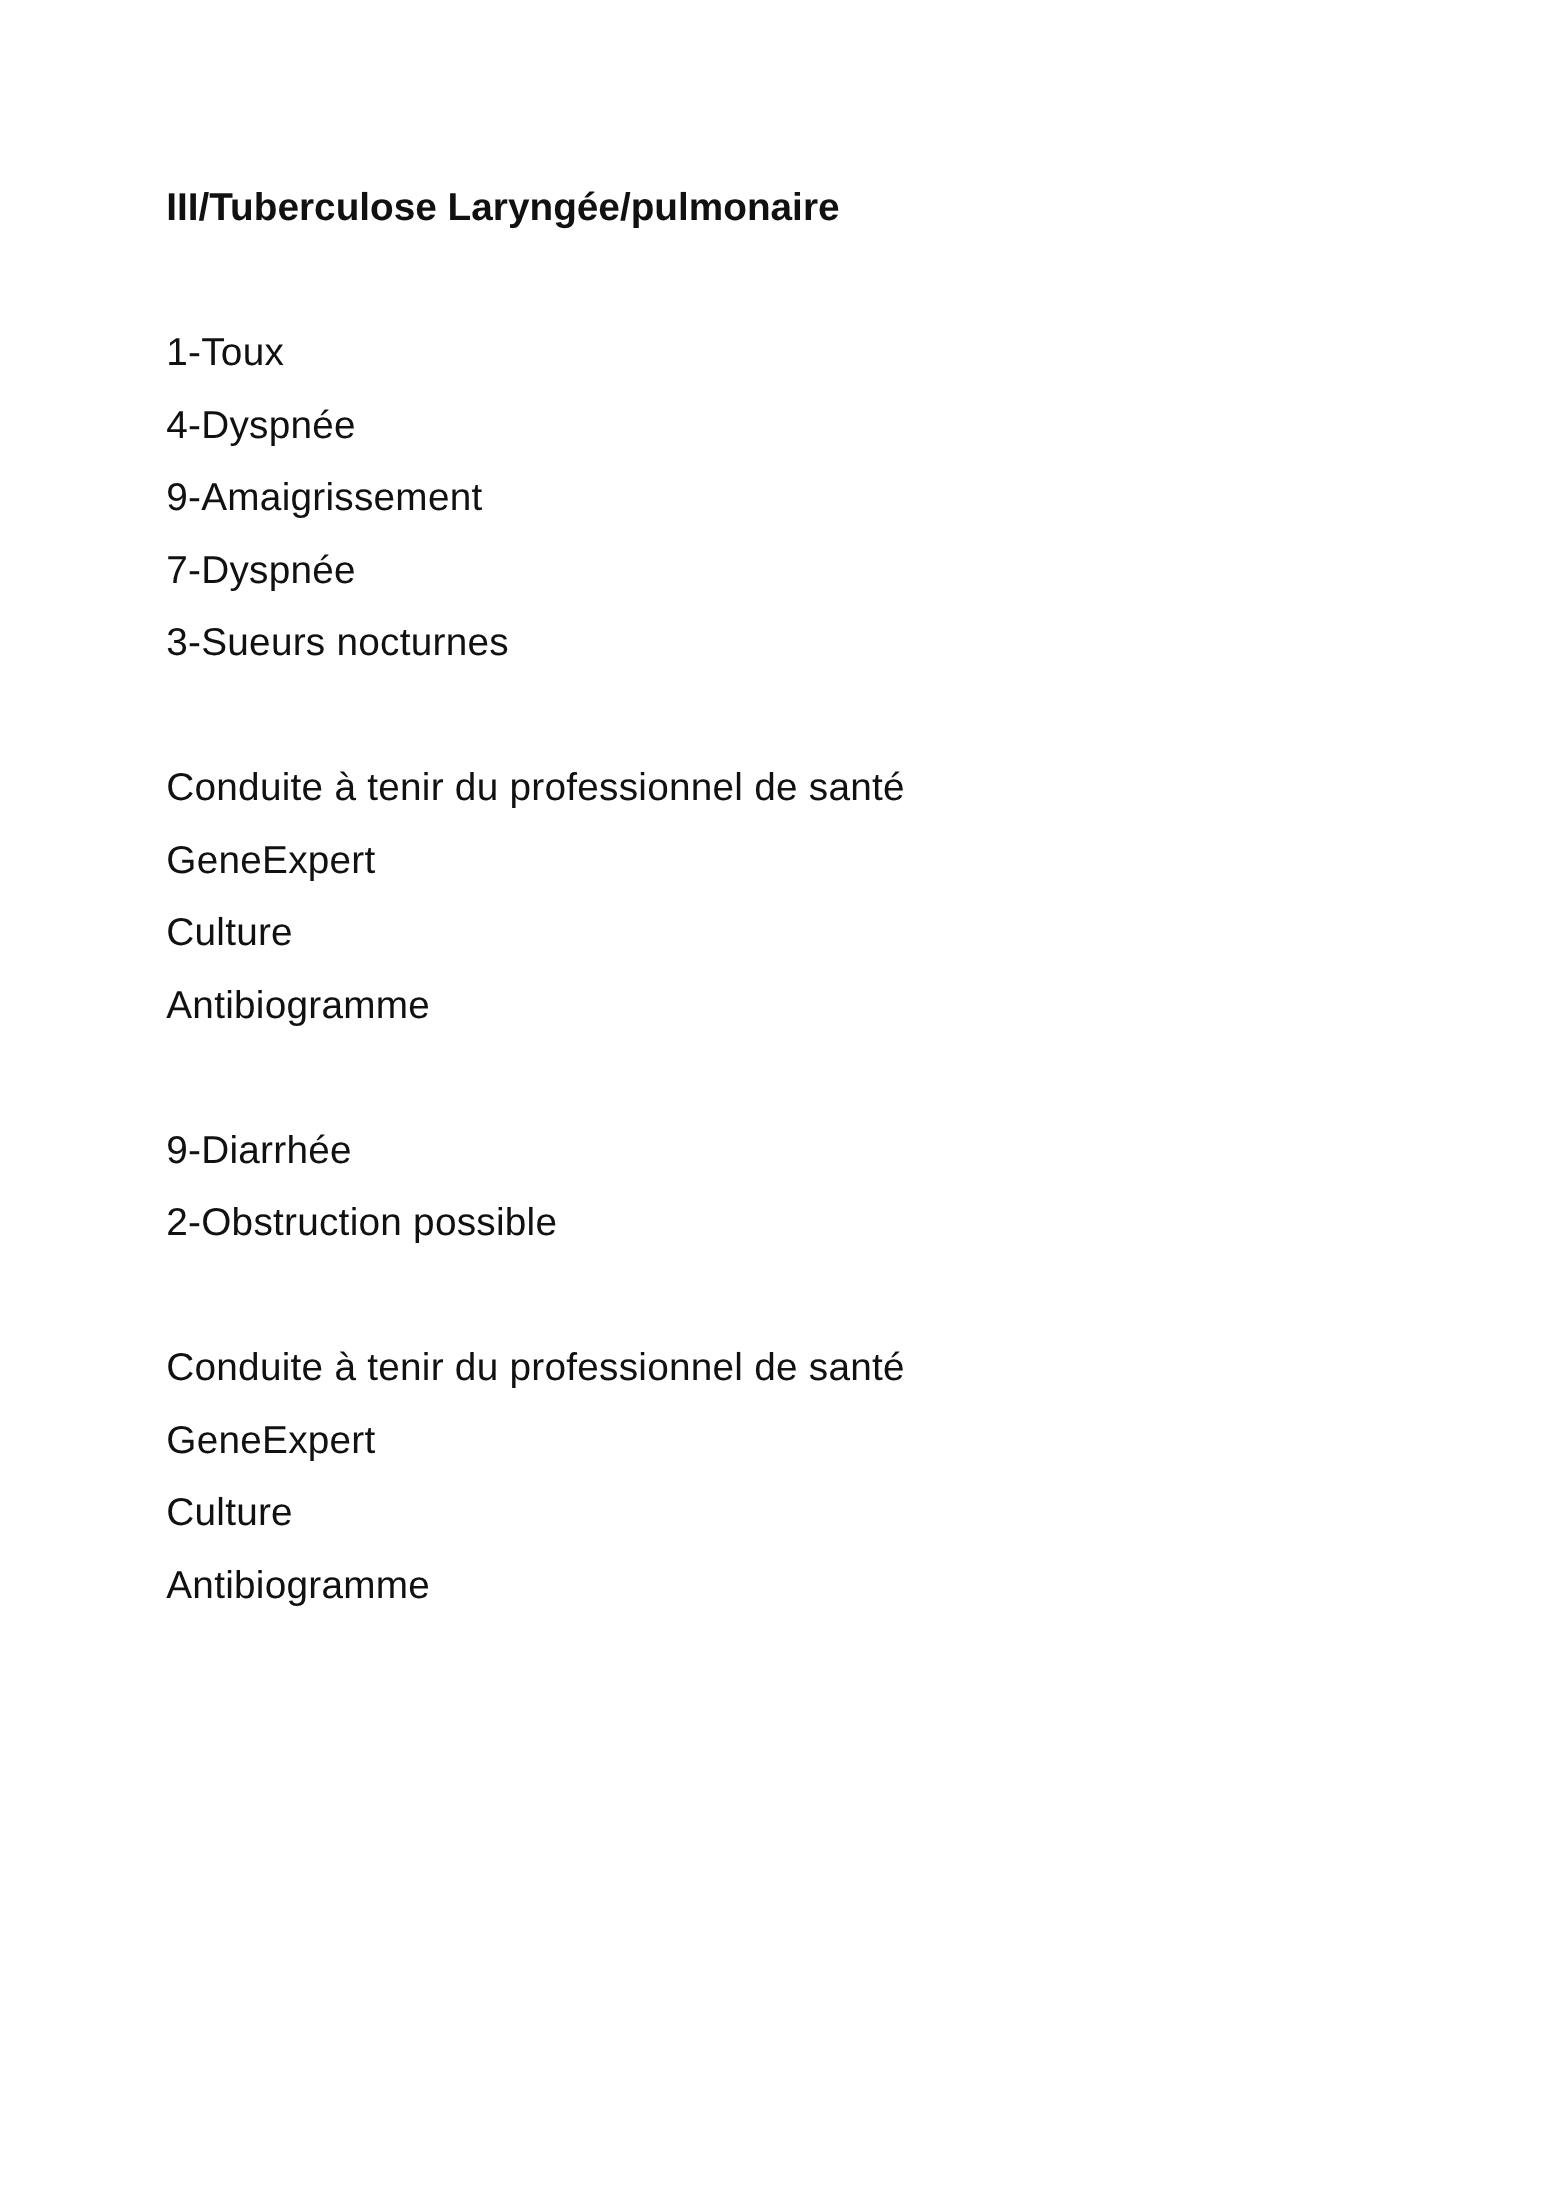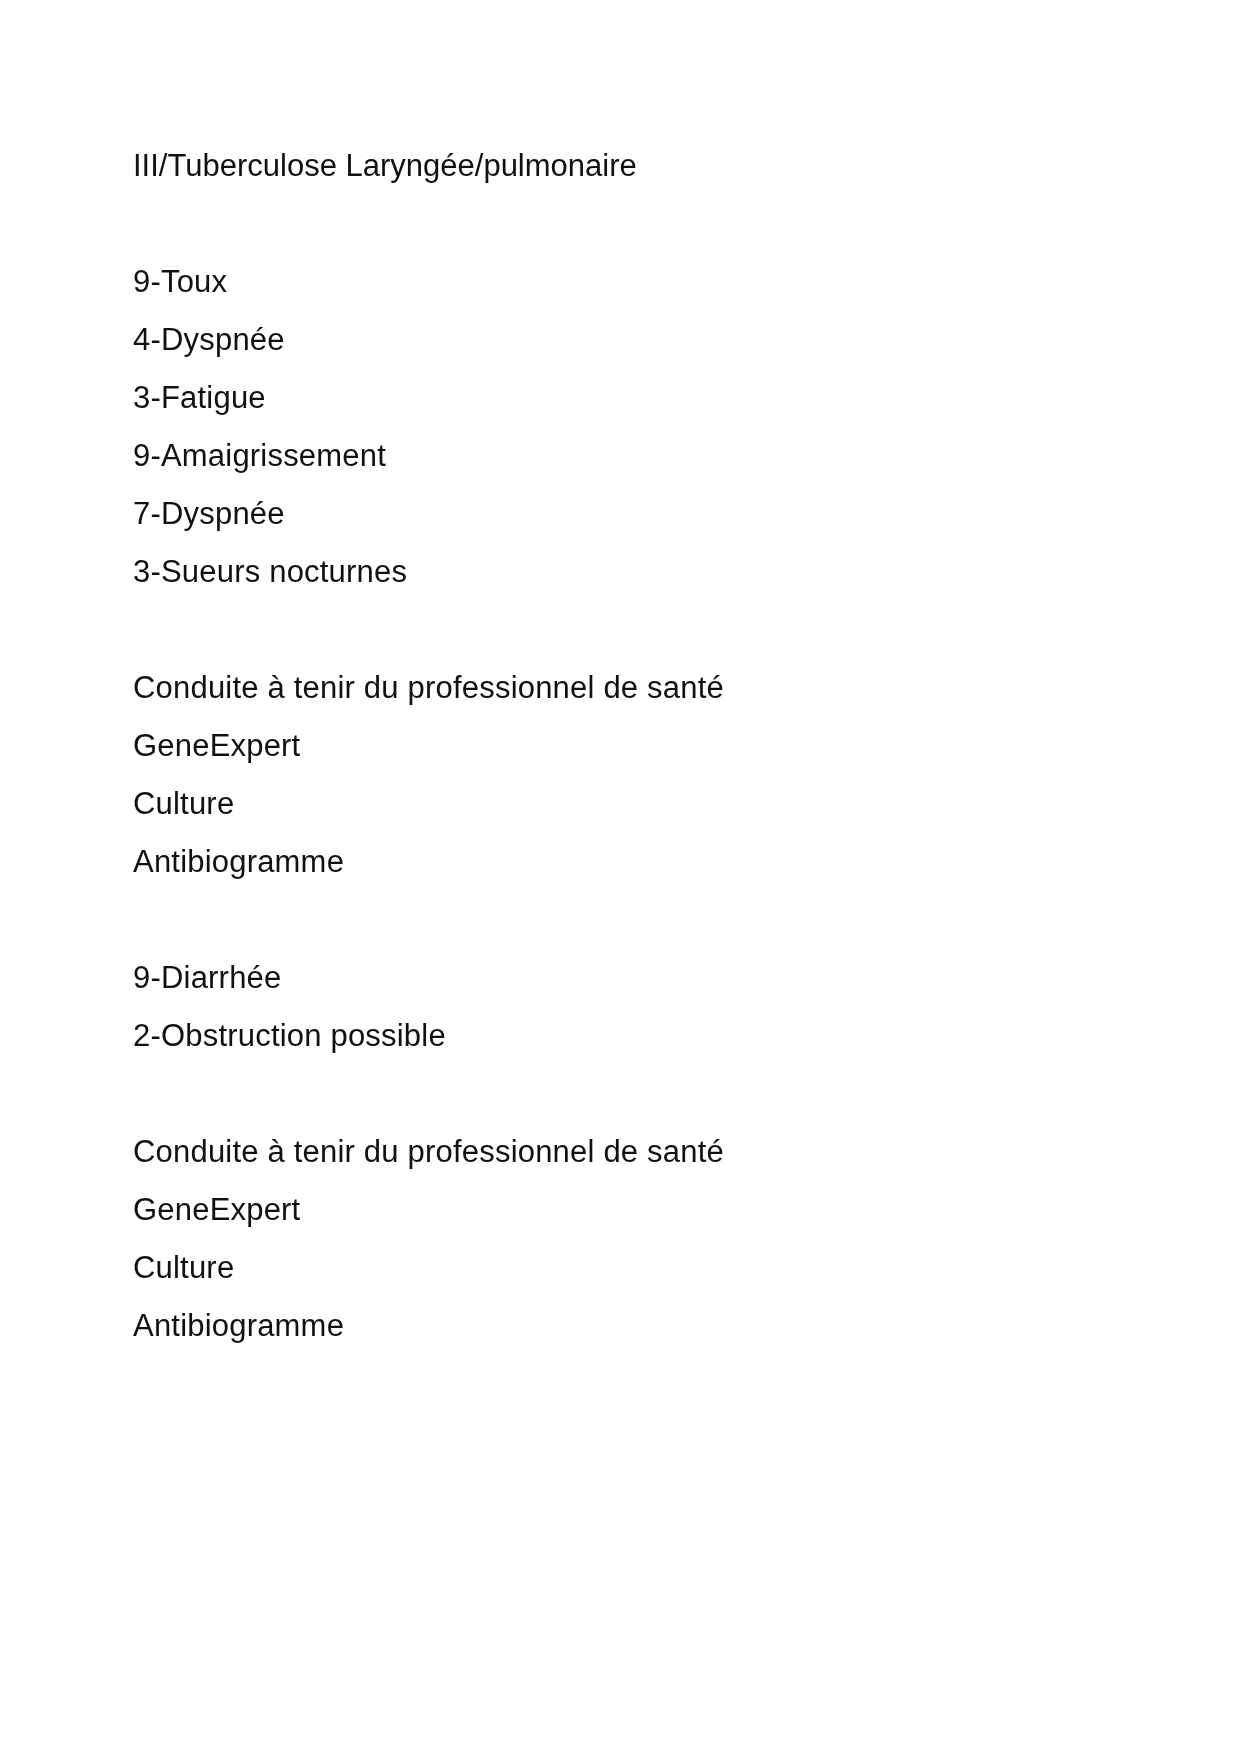--- a/index.html
+++ b/index.html
@@ -27,39 +27,38 @@
     margin: 0;
     padding: 0;
     font-size: 31px;
     line-height: 58px;
     font-weight: 400;
     letter-spacing: 0.2px;
     color: #111111;
     white-space: pre;
   }
   .line.heading {
-    font-weight: 400;
+    font-weight: 700;
     letter-spacing: 0px;
   }
   .line.blank {
     min-height: 58px;
   }
 </style>
 </head>
 <body>
 
 <div class="page">
   <div class="content">
 
     <p class="line heading">III/Tuberculose Laryngée/pulmonaire</p>
     <p class="line blank"></p>
 
-    <p class="line">9-Toux</p>
+    <p class="line">1-Toux</p>
     <p class="line">4-Dyspnée</p>
-    <p class="line">3-Fatigue</p>
     <p class="line">9-Amaigrissement</p>
     <p class="line">7-Dyspnée</p>
     <p class="line">3-Sueurs nocturnes</p>
     <p class="line blank"></p>
 
     <p class="line">Conduite à tenir du professionnel de santé</p>
     <p class="line">GeneExpert</p>
     <p class="line">Culture</p>
     <p class="line">Antibiogramme</p>
     <p class="line blank"></p>

